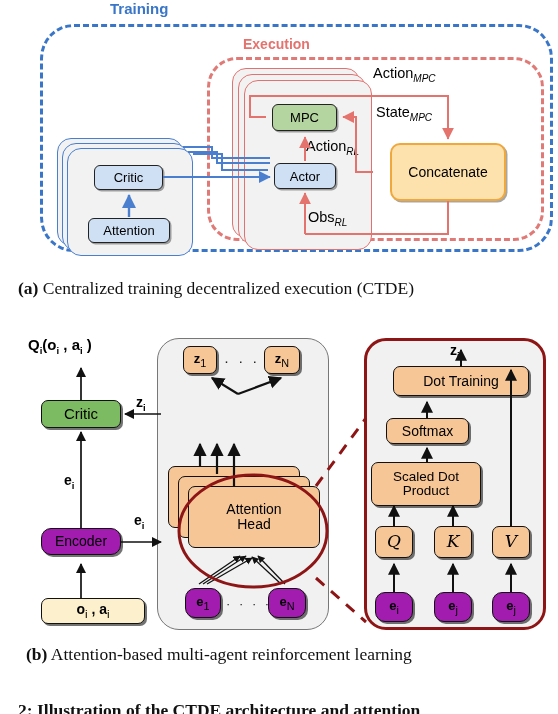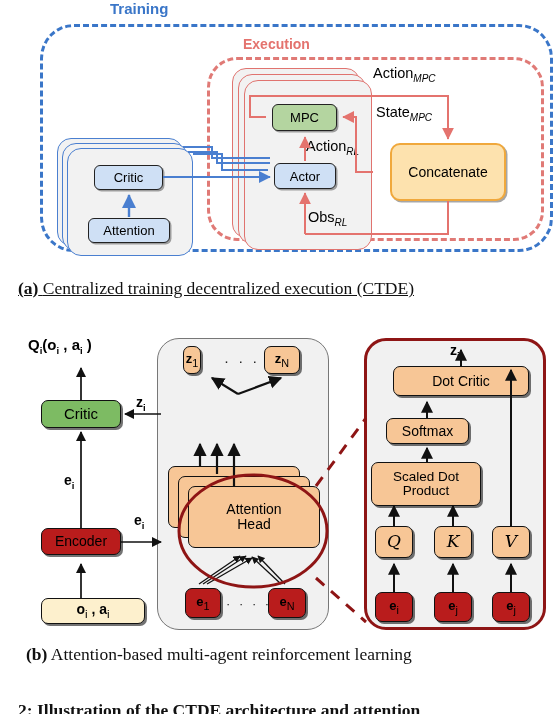--- a/index.html
+++ b/index.html
@@ -39,21 +39,21 @@
   
   .gpanel{position:absolute;box-sizing:border-box;background:#f1f1f1;
       border:1.2px solid #777;border-radius:22px;}
   .darkred{position:absolute;box-sizing:border-box;border:3px solid #8e1515;
       border-radius:22px;background:#f1f1f1;}
   .nodeB{position:absolute;box-sizing:border-box;border:1.6px solid #111;
       border-radius:7px;display:flex;align-items:center;justify-content:center;
       text-align:center;font-size:13px;line-height:1.04;
       box-shadow:2px 2px 0 rgba(0,0,0,.55);}
   .b-green{background:#7dbb63;}
-  .b-blue{background:#b91c1c;}
+  .b-blue{background:#a21caf;border-radius:10px;}
   .b-orange{background:#f7c696;}
   .b-cream{background:#fdf0cd;}
   .b-plain{background:#f1f1f1;border-radius:9px;}
   .mlab{position:absolute;font-size:14px;font-weight:bold;white-space:nowrap;}
   .mlab sub{font-size:9.5px;font-weight:bold;}
   .dots{position:absolute;font-size:15px;letter-spacing:2.5px;color:#222;}
   .scr{font-family:"DejaVu Serif",serif;font-style:italic;font-size:17px;}
   svg.ov{position:absolute;left:0;top:0;width:558px;height:714px;
          pointer-events:none;overflow:visible;}
 </style>
@@ -133,21 +133,21 @@
     <path d="M305,234 L305,193" marker-end="url(#ar)"></path>
 
     <path d="M266,117 L250,117 L250,96 L448,96 L448,139" marker-end="url(#ar)"></path>
 
     <path d="M373,172 L356,172 L356,117 L343,117" marker-end="url(#ar)"></path>
 
     <path d="M448,201 L448,234 L305,234"></path>
   </g>
 </svg>
 
-<div class="cap" style="left:18px;top:278px;width:524px;text-decoration:underline;">
+<div class="cap" style="left:18px;top:278px;width:524px;">
   <b>(a)</b>
   <span style="text-align:justify;">Centralized training decentralized execution (CTDE)</span>
 </div>
 
 <div class="fig" style="left:0;top:336px;width:558px;height:300px;">
 
   <div class="mlab" style="left:28px;top:0;font-size:15px;">
     <span>Q</span><sub>i</sub><span>(o</span><sub>i</sub><span> , a</span><sub>i</sub><span> )</span>
   </div>
 
@@ -168,21 +168,21 @@
   </div>
 
   <div class="nodeB b-cream" style="left:41px;top:262px;width:104px;height:26px;font-size:14px;">
     <span>
       <b>o</b><sub>i</sub><b> , a</b><sub>i</sub>
     </span>
   </div>
 
   <div class="gpanel" style="left:157px;top:2px;width:172px;height:292px;"></div>
 
-  <div class="nodeB b-orange" style="left:183px;top:10px;width:18px;height:28px;">
+  <div class="nodeB b-orange" style="left:183px;top:10px;width:34px;height:28px;">
     <span><b>z</b><sub>1</sub></span>
   </div>
   <div class="dots" style="left:224px;top:16px;">· · ·</div>
   <div class="nodeB b-orange" style="left:264px;top:10px;width:36px;height:28px;">
     <span><b>z</b><sub>N</sub></span>
   </div>
 
 
   <div class="nodeB b-orange" style="left:168px;top:130px;width:132px;height:62px;box-shadow:none;border-width:1.2px;"></div>
   <div class="nodeB b-orange" style="left:178px;top:140px;width:132px;height:62px;box-shadow:none;border-width:1.2px;"></div>
@@ -200,21 +200,21 @@
   <div class="nodeB b-blue" style="left:268px;top:252px;width:38px;height:30px;">
     <span><b>e</b><sub>N</sub></span>
   </div>
 
   <div class="darkred" style="left:364px;top:2px;width:182px;height:292px;"></div>
 
   <div class="mlab" style="left:450px;top:6px;">
     <span>z</span><sub>i</sub>
   </div>
 
-  <div class="nodeB b-orange" style="left:393px;top:30px;width:136px;height:30px;font-size:14px;">Dot Critic</div>
+  <div class="nodeB b-orange" style="left:393px;top:30px;width:136px;height:30px;font-size:14px;">Dot Training</div>
 
   <div class="nodeB b-orange" style="left:371px;top:126px;width:110px;height:44px;font-size:13.5px;">
     <span>
       <span>Scaled Dot</span><br>
       <span>Product</span>
     </span>
   </div>
 
   <div class="nodeB b-orange" style="left:386px;top:82px;width:83px;height:26px;font-size:14px;">Softmax</div>
 

